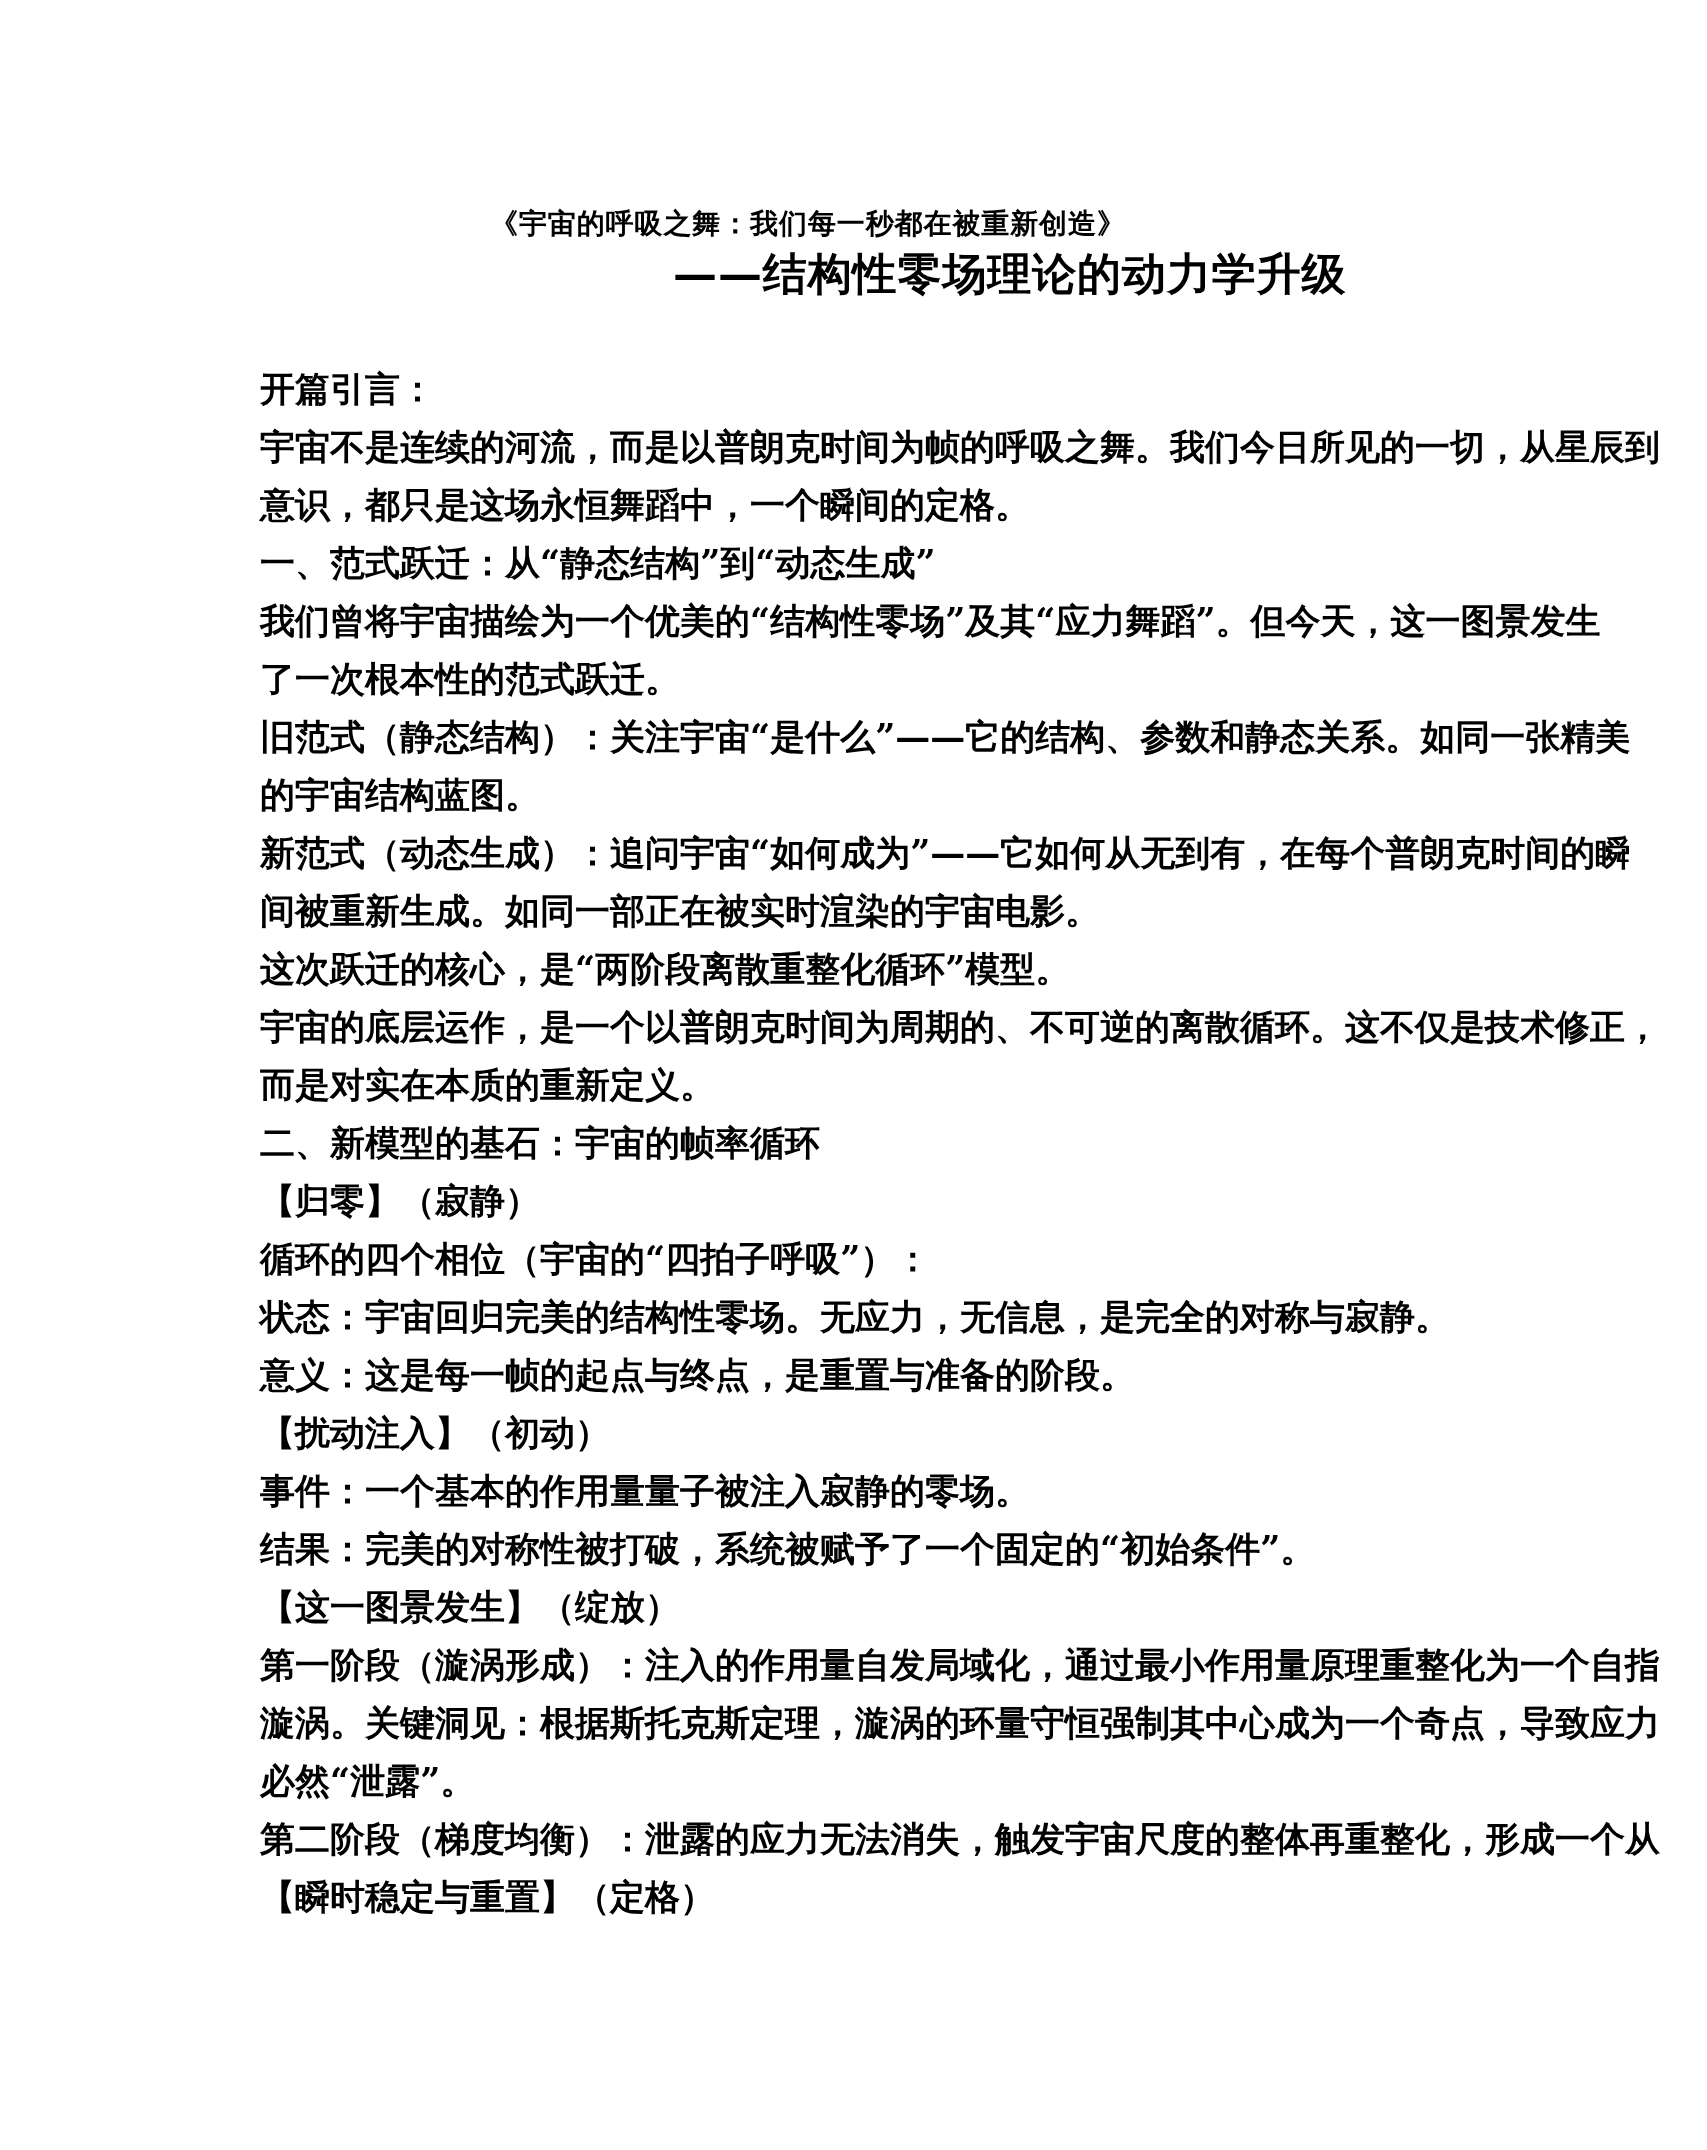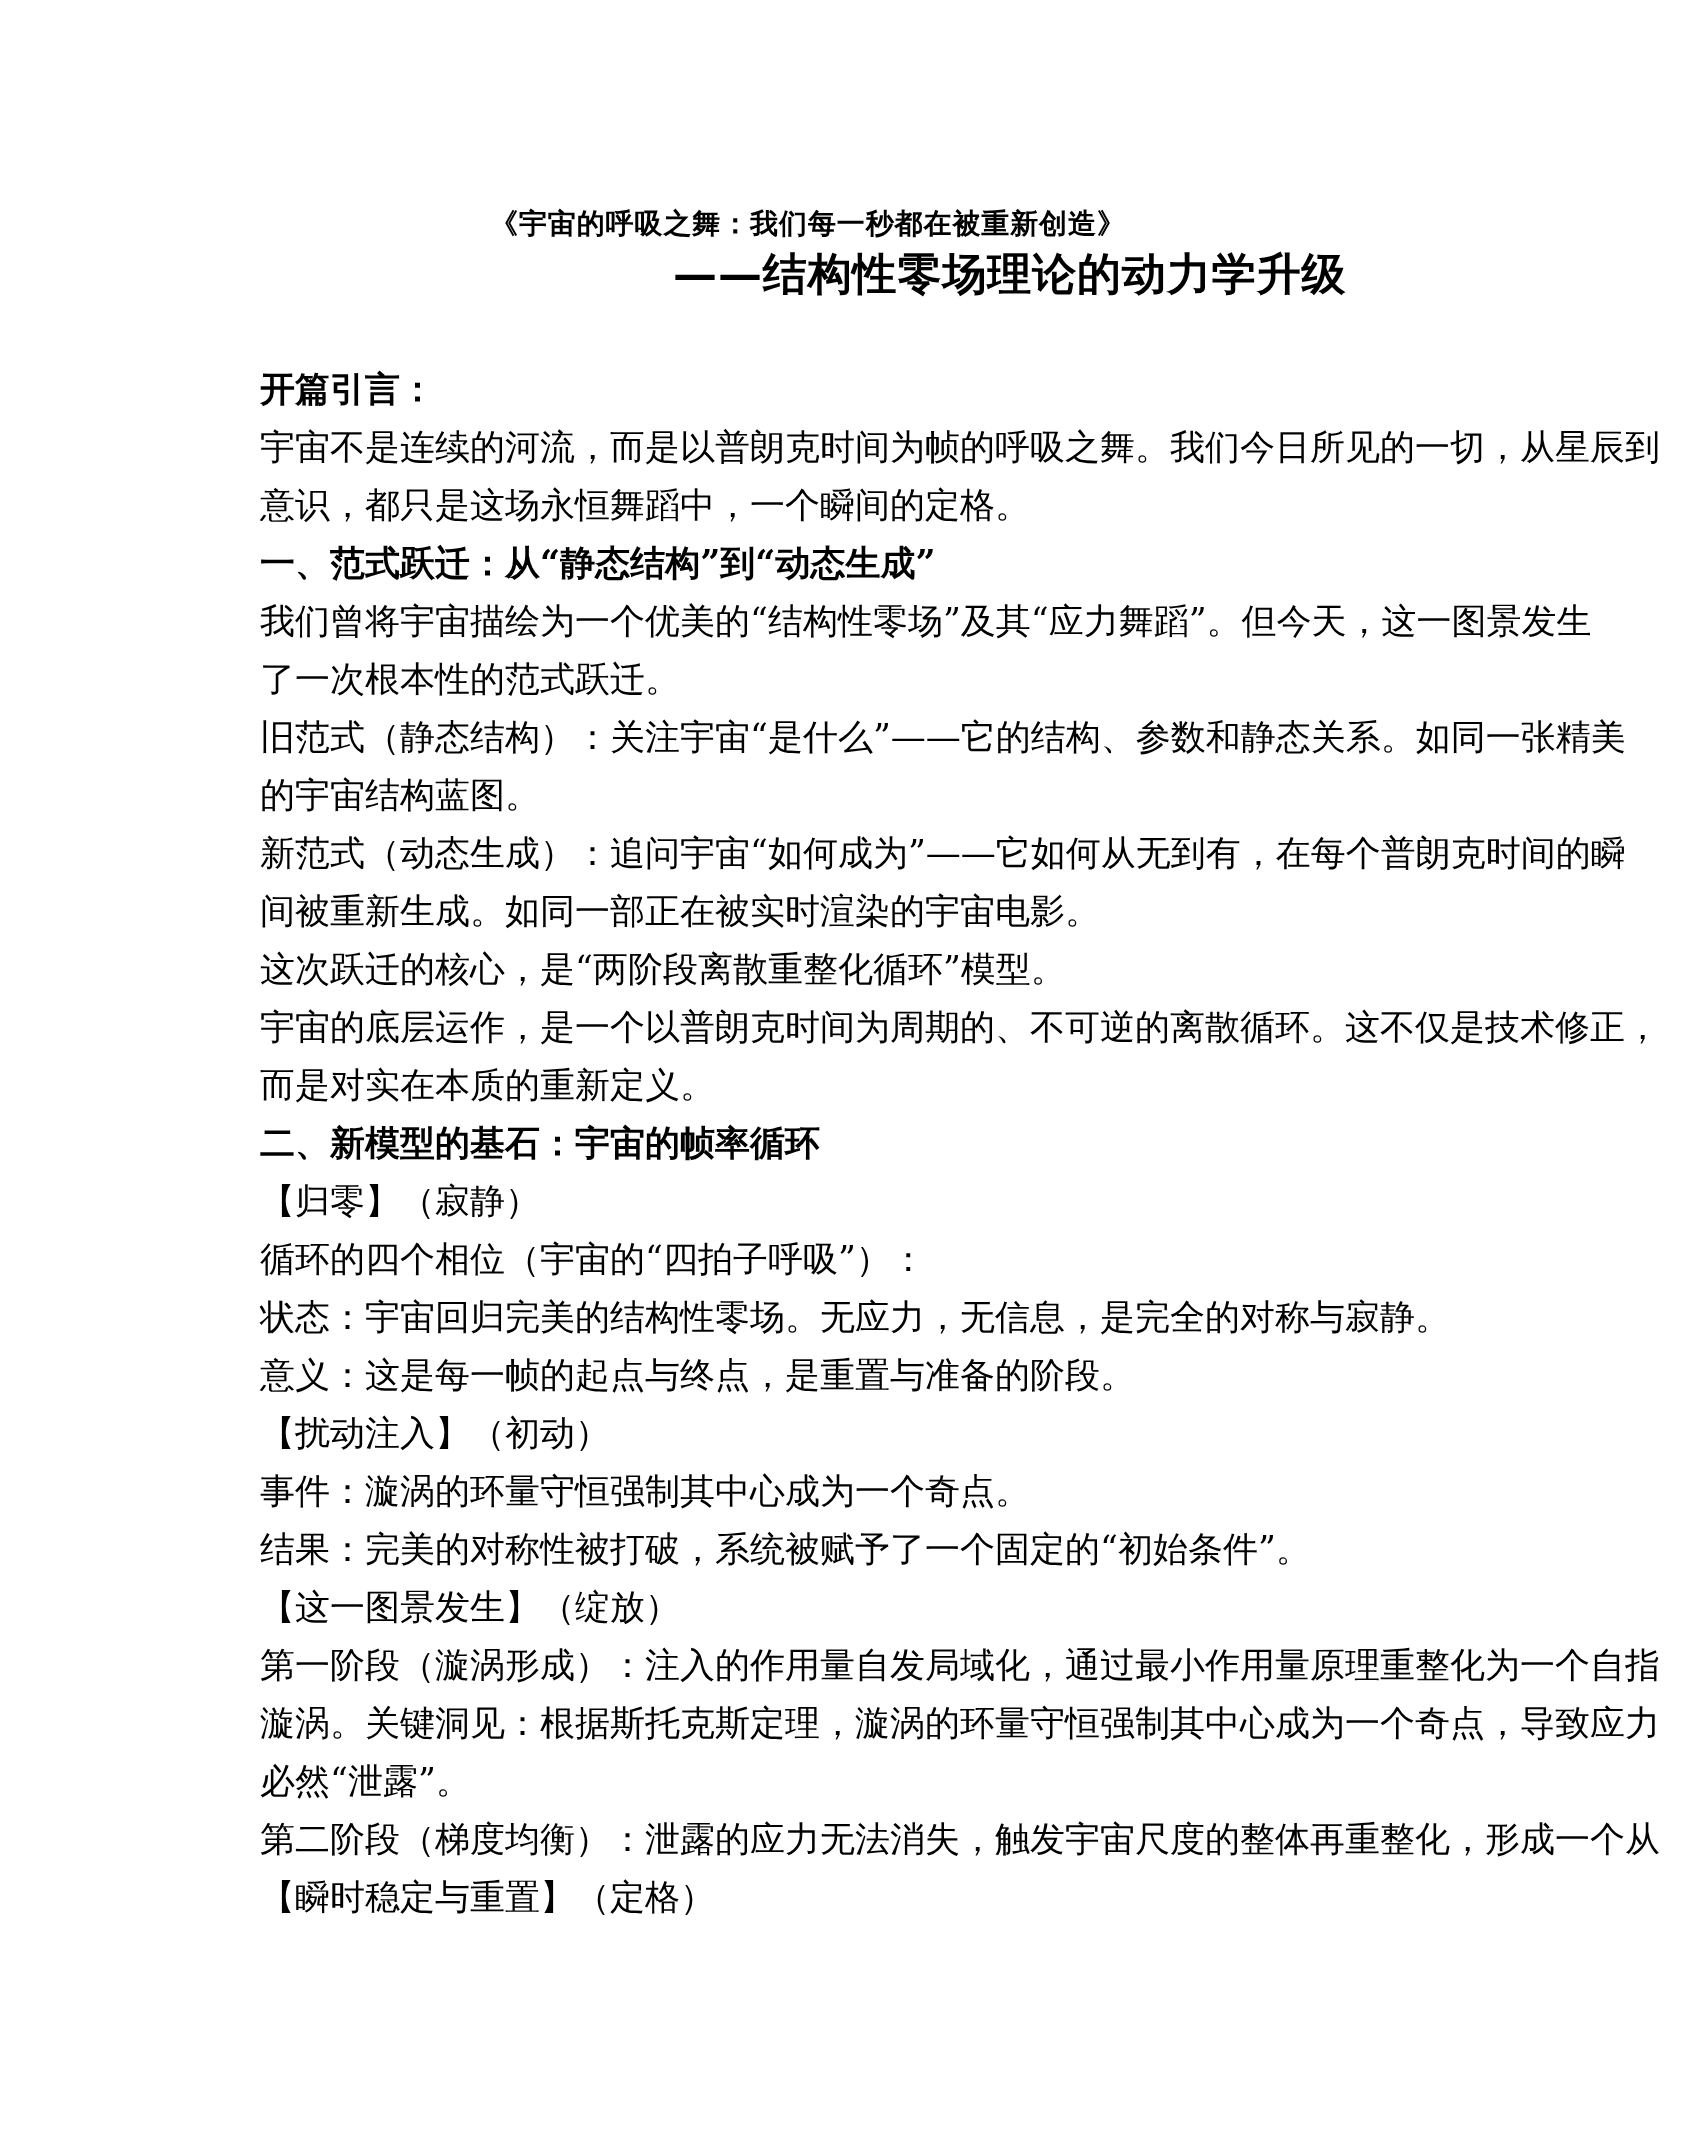--- a/index.html
+++ b/index.html
@@ -15,21 +15,21 @@
     font-size: 28px; font-weight: bold; line-height: 43px; letter-spacing: 0.9px;
   }
   .title-line2 {
     position: absolute; left: 673px; top: 50px; white-space: nowrap;
     font-size: 44px; font-weight: bold; line-height: 43px; letter-spacing: 0.9px;
   }
   .body {
     position: absolute; left: 260px; top: 360px; width: 1188px;
     font-size: 35px; line-height: 58px;
   }
-  .para { margin: 0; padding: 0; text-align: justify; text-justify: inter-character; word-break: break-all; }
+  .para { margin: 0; padding: 0; text-align: justify; text-justify: inter-character; word-break: break-all; font-weight: bold; }
   .bold { font-weight: bold; }
   .line { display: block; white-space: nowrap; text-align-last: justify; text-align: justify; }
   .line.last { text-align-last: left; }
 </style>
 </head>
 <body>
 
 <div class="page">
   <div class="title-block">
     <div class="title-line1">《宇宙的呼吸之舞：我们每一秒都在被重新创造》</div>
@@ -77,21 +77,21 @@
       <div class="para">
         <span class="line last">状态：宇宙回归完美的结构性零场。无应力，无信息，是完全的对称与寂静。</span>
       </div>
       <div class="para">
         <span class="line last">意义：这是每一帧的起点与终点，是重置与准备的阶段。</span>
       </div>
       <div class="para">
         <span class="line last">【扰动注入】（初动）</span>
       </div>
       <div class="para">
-        <span class="line last">事件：漩涡的环量守恒强制其中心成为一个奇点。</span>
+        <span class="line last">事件：一个基本的作用量量子被注入寂静的零场。</span>
       </div>
       <div class="para">
         <span class="line last">结果：完美的对称性被打破，系统被赋予了一个固定的“初始条件”。</span>
       </div>
       <div class="para">
         <span class="line last">【这一图景发生】（绽放）</span>
       </div>
       <div class="para">
         <span class="line">第一阶段（漩涡形成）：注入的作用量自发局域化，通过最小作用量原理重整化为一个自指</span>
         <span class="line">漩涡。关键洞见：根据斯托克斯定理，漩涡的环量守恒强制其中心成为一个奇点，导致应力</span>

